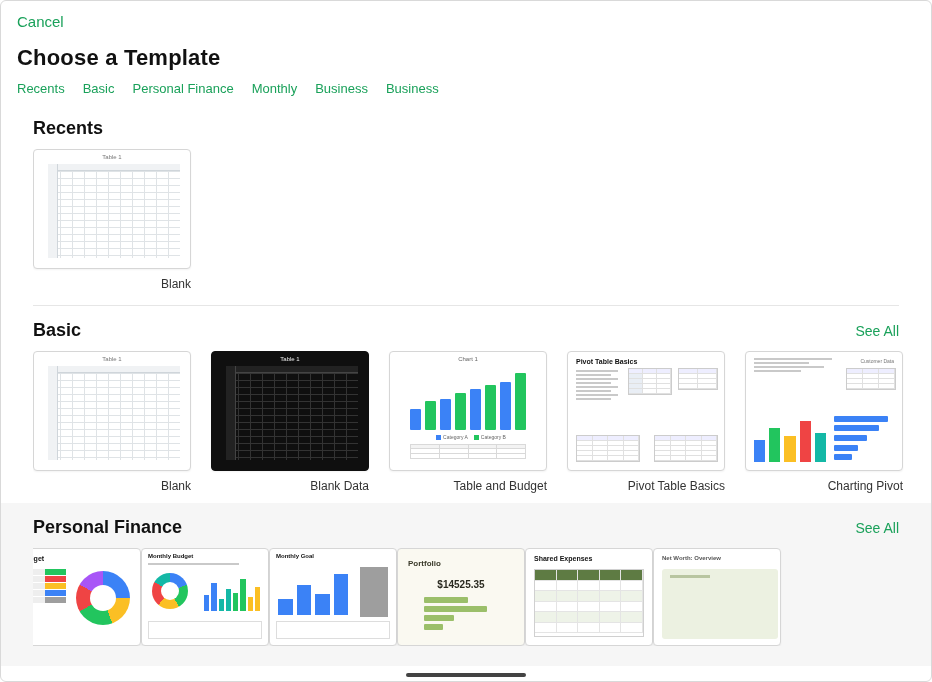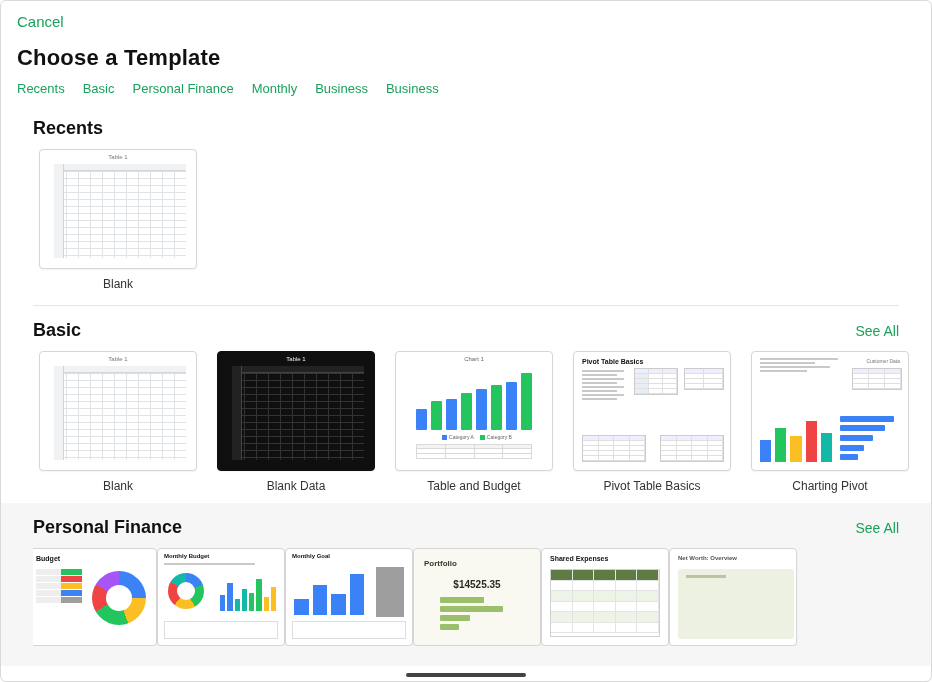--- a/index.html
+++ b/index.html
@@ -7,21 +7,21 @@
   .topbar { padding: 12px 16px 0 16px; }
   .cancel { color: #1aa15a; font-size: 15px; cursor: pointer; }
   .title { font-size: 22px; font-weight: 700; margin: 14px 0 10px 16px; letter-spacing: .2px; }
   .tabs { display: flex; gap: 18px; padding: 0 16px 8px 16px; font-size: 13px; color: #1aa15a; }
   .tabs span { cursor: pointer; }
   .section { padding: 14px 16px 4px 32px; }
   .sec-head { display: flex; justify-content: space-between; align-items: baseline; margin-bottom: 10px; padding-right: 16px; }
   .sec-title { font-size: 18px; font-weight: 700; }
   .see-all { color: #1aa15a; font-size: 14px; cursor: pointer; }
   .row { display: flex; gap: 20px; overflow: hidden; }
-  .tile { width: 158px; display: flex; flex-direction: column; align-items: center; cursor: pointer; padding-left: 12px; }
+  .tile { width: 158px; display: flex; flex-direction: column; align-items: flex-end; cursor: pointer; padding-left: 12px; }
   .thumb { width: 158px; height: 120px; border: 1px solid #d6d6d6; border-radius: 4px; background: #fff; position: relative; overflow: hidden; box-shadow: 0 1px 2px rgba(0,0,0,.05); }
   .tile-label { font-size: 12px; color: #333; margin-top: 8px; text-align: center; }
   hr.div { border: none; border-top: 1px solid #e6e6e6; margin: 10px 32px 0 32px; }
 
   
   .ss-title { position: absolute; top: 4px; left: 0; right: 0; text-align: center; font-size: 6px; color: #777; }
   .grid { position: absolute; top: 14px; left: 14px; right: 10px; bottom: 10px; }
   .gridlines { width: 100%; height: 100%; background:
     linear-gradient(#dfe3e6 1px, transparent 1px) 0 0/100% 7px,
     linear-gradient(90deg, #dfe3e6 1px, transparent 1px) 0 0/12px 100%;

